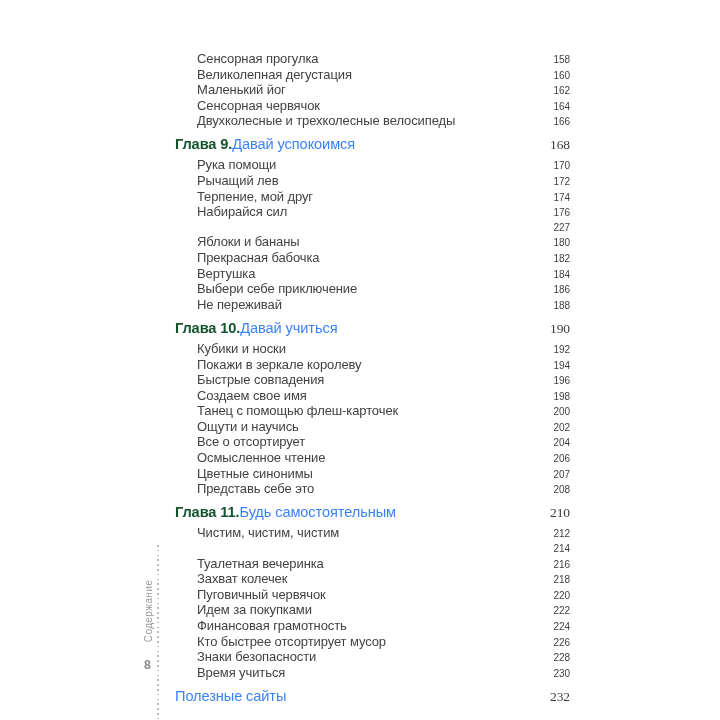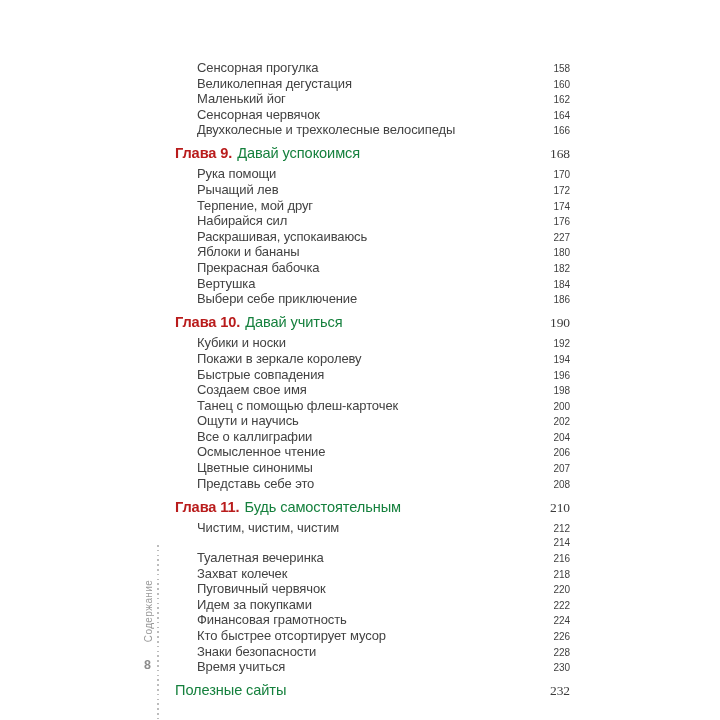--- a/index.html
+++ b/index.html
@@ -18,21 +18,21 @@
   .page {
     position: absolute;
     inset: 0;
     background: #ffffff;
   }
 
   
   .toc {
     position: absolute;
     left: 175px;
-    top: 61px;
+    top: 52px;
     width: 395px;
     color: #414141;
     letter-spacing: -0.1px;
   }
   .row {
     display: flex;
     align-items: baseline;
   }
   .row .spacer { flex: 1; }
 
@@ -48,25 +48,24 @@
   }
 
   .heading-row {
     margin: 6.5px 0 5px 0;
     font-size: 14.6px;
     line-height: 17px;
     color: #3a3a3a;
   }
   .heading-row .chapter-label {
     font-weight: bold;
-    color: #b91c1c;
-    margin-right: 5px;
+    color: #14532d;
     white-space: pre;
   }
-  .heading-row .title { color: #15803d; }
+  .heading-row .title { color: #3b82f6; }
   .heading-row .pg {
     font-size: 13.5px;
     color: #3c3c3c;
     font-family: Liberation Serif, serif;
   }
 
   
   .dotted-rule {
     position: absolute;
     left: 157px;
@@ -156,21 +155,20 @@
         <span class="title">Терпение, мой друг</span>
         <span class="spacer"></span>
         <span class="pg">174</span>
       </div>
       <div class="row item-row">
         <span class="title">Набирайся сил</span>
         <span class="spacer"></span>
         <span class="pg">176</span>
       </div>
       <div class="row item-row">
-        <span class="title">Раскрашивая, успокаиваюсь</span>
         <span class="spacer"></span>
         <span class="pg">227</span>
       </div>
       <div class="row item-row">
         <span class="title">Яблоки и бананы</span>
         <span class="spacer"></span>
         <span class="pg">180</span>
       </div>
       <div class="row item-row">
         <span class="title">Прекрасная бабочка</span>
@@ -179,20 +177,25 @@
       </div>
       <div class="row item-row">
         <span class="title">Вертушка</span>
         <span class="spacer"></span>
         <span class="pg">184</span>
       </div>
       <div class="row item-row">
         <span class="title">Выбери себе приключение</span>
         <span class="spacer"></span>
         <span class="pg">186</span>
+      </div>
+      <div class="row item-row">
+        <span class="title">Не переживай</span>
+        <span class="spacer"></span>
+        <span class="pg">188</span>
       </div>
       <div class="row heading-row">
         <span class="chapter-label">Глава 10.</span>
         <span class="title">Давай учиться</span>
         <span class="spacer"></span>
         <span class="pg">190</span>
       </div>
       <div class="row item-row">
         <span class="title">Кубики и носки</span>
         <span class="spacer"></span>
@@ -217,21 +220,21 @@
         <span class="title">Танец с помощью флеш-карточек</span>
         <span class="spacer"></span>
         <span class="pg">200</span>
       </div>
       <div class="row item-row">
         <span class="title">Ощути и научись</span>
         <span class="spacer"></span>
         <span class="pg">202</span>
       </div>
       <div class="row item-row">
-        <span class="title">Все о каллиграфии</span>
+        <span class="title">Все о отсортирует</span>
         <span class="spacer"></span>
         <span class="pg">204</span>
       </div>
       <div class="row item-row">
         <span class="title">Осмысленное чтение</span>
         <span class="spacer"></span>
         <span class="pg">206</span>
       </div>
       <div class="row item-row">
         <span class="title">Цветные синонимы</span>

